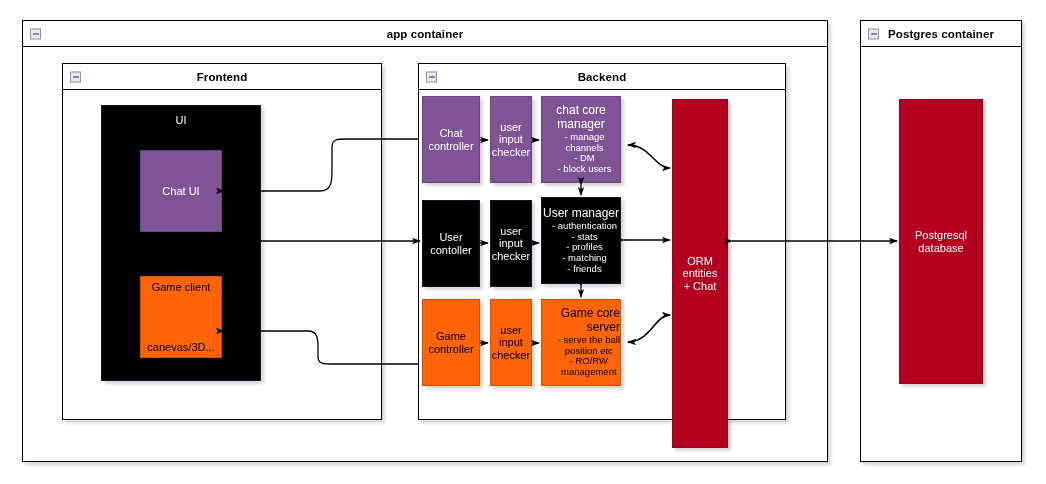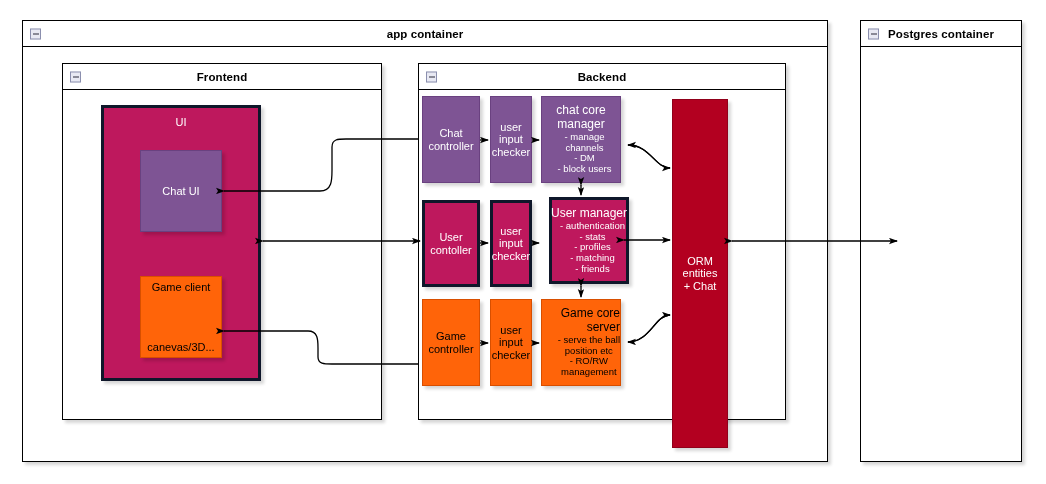--- a/index.html
+++ b/index.html
@@ -87,21 +87,21 @@
     display: block;
     line-height: 1.12;
   }
   .node .sub-list {
     display: block;
     line-height: 1.12;
     margin-top: 1px;
   }
 
   .purple { background: #7E5494; border: 1px solid #6a4180; color: #ffffff; }
-  .green  { background: #be185d; border: 3px solid #0f172a; color: #ffffff; }
+  .green  { background: #000000; border: 1px solid #0f172a; color: #ffffff; }
   .orange { background: #FF6409; border: 1px solid #d84f00; color: #000000; }
   .darkred{ background: #B30020; border: 1px solid #90001a; color: #ffffff; }
 
   .t12 { font-size: 12px; }
   .t11 { font-size: 11px; }
   .t10 { font-size: 9.5px; padding-left: 7px; }
 
   
   #arrows {
     position: absolute;
@@ -180,21 +180,21 @@
     <span class="main-label t11">User</span>
     <span class="main-label t11">contoller</span>
   </div>
 
   <div class="node green" style="left:490px; top:200px; width:42px; height:87px;">
     <span class="main-label t11">user</span>
     <span class="main-label t11">input</span>
     <span class="main-label t11">checker</span>
   </div>
 
-  <div class="node green" style="left:541px; top:197px; width:80px; height:87px;margin-left:8px;">
+  <div class="node green" style="left:541px; top:197px; width:80px; height:87px;">
     <span class="main-label t12">User manager</span>
     <span class="sub-list t10" style="white-space:pre-line;">- authentication
 - stats
 - profiles
 - matching
 - friends</span>
   </div>
 
   <div class="node orange" style="left:422px; top:299px; width:58px; height:87px;text-align:right;">
     <span class="main-label t11">Game</span>
@@ -215,20 +215,24 @@
 - RO/RW
 management</span>
   </div>
 
   <div class="node darkred" style="left:672px; top:99px; width:56px; height:349px;">
     <span class="main-label t11">ORM</span>
     <span class="main-label t11">entities</span>
     <span class="main-label t11">+ Chat</span>
   </div>
 
+  <div class="node darkred" style="left:899px; top:99px; width:84px; height:285px;">
+    <span class="main-label t11">Postgresql</span>
+    <span class="main-label t11">database</span>
+  </div>
 
   <svg id="arrows" viewBox="0 0 1046 484">
     <defs>
       <marker id="ah" markerWidth="9" markerHeight="9" refX="8" refY="3.2" orient="auto" markerUnits="userSpaceOnUse">
         <path d="M0,0 L9,3.2 L0,6.4 L2,3.2 z" fill="#000000"></path>
       </marker>
       <marker id="ahs" markerWidth="9" markerHeight="9" refX="1" refY="3.2" orient="auto-start-reverse" markerUnits="userSpaceOnUse">
         <path d="M9,0 L0,3.2 L9,6.4 L7,3.2 z" fill="#000000"></path>
       </marker>
     </defs>

